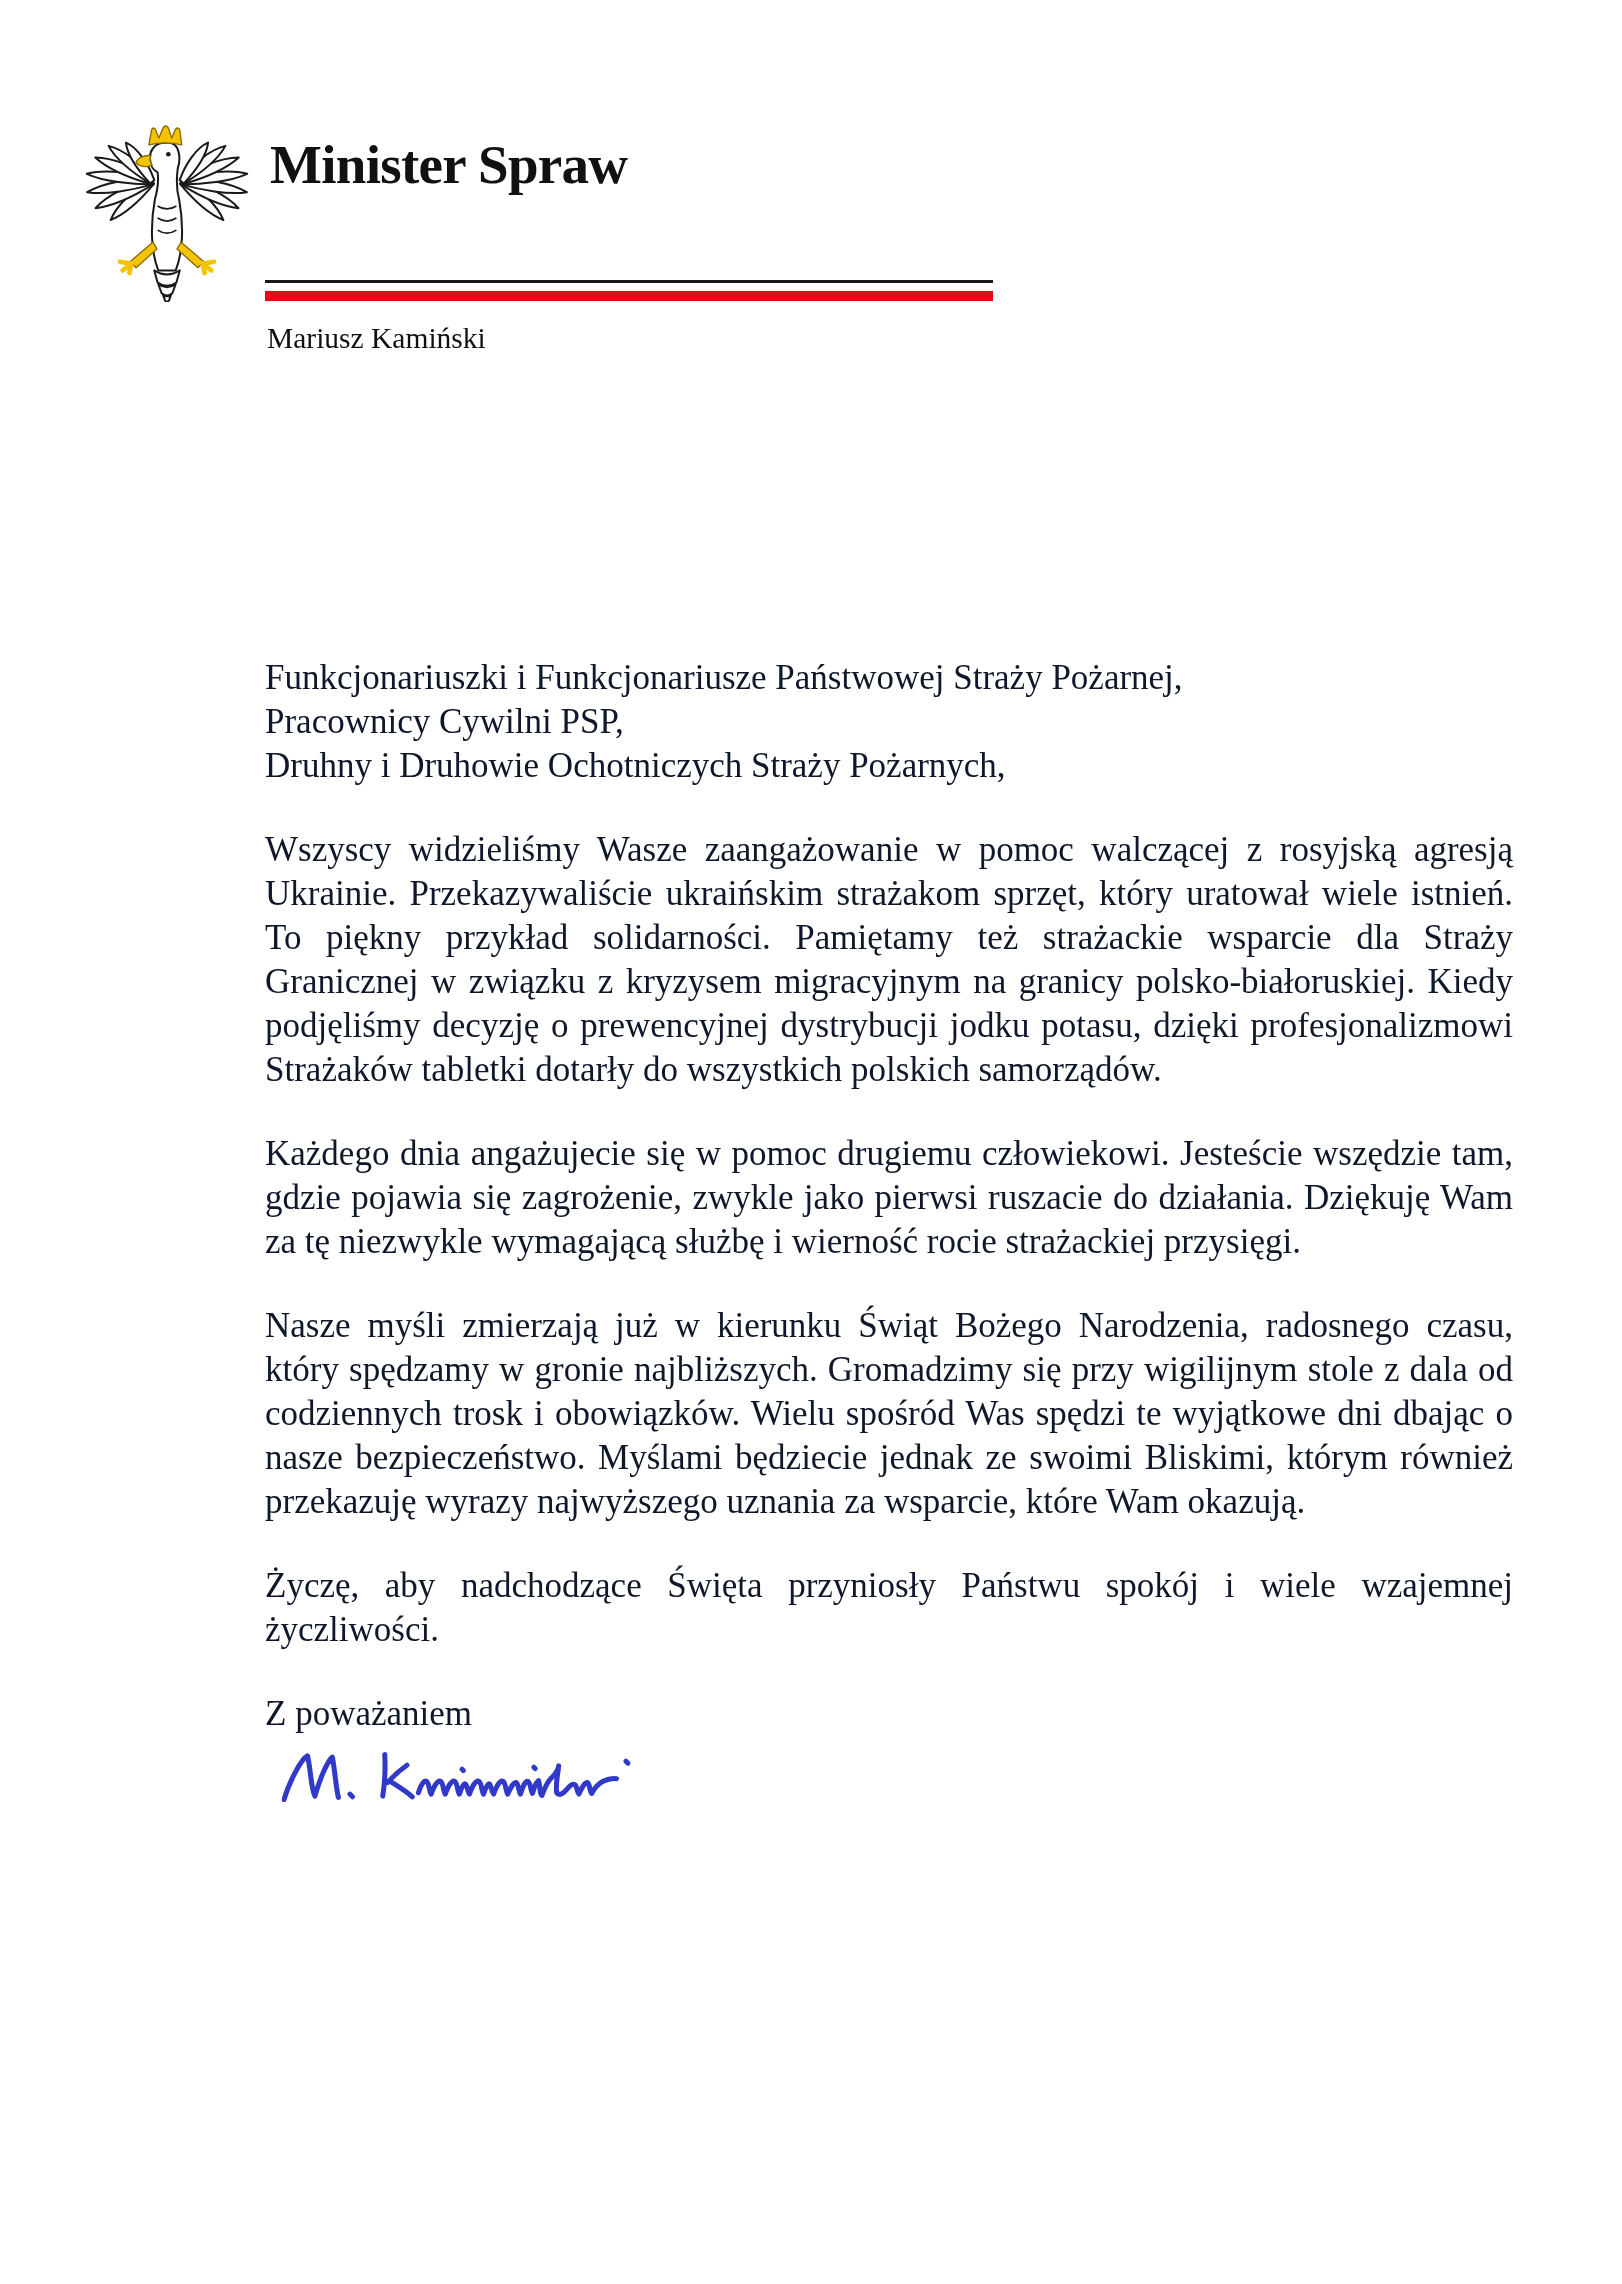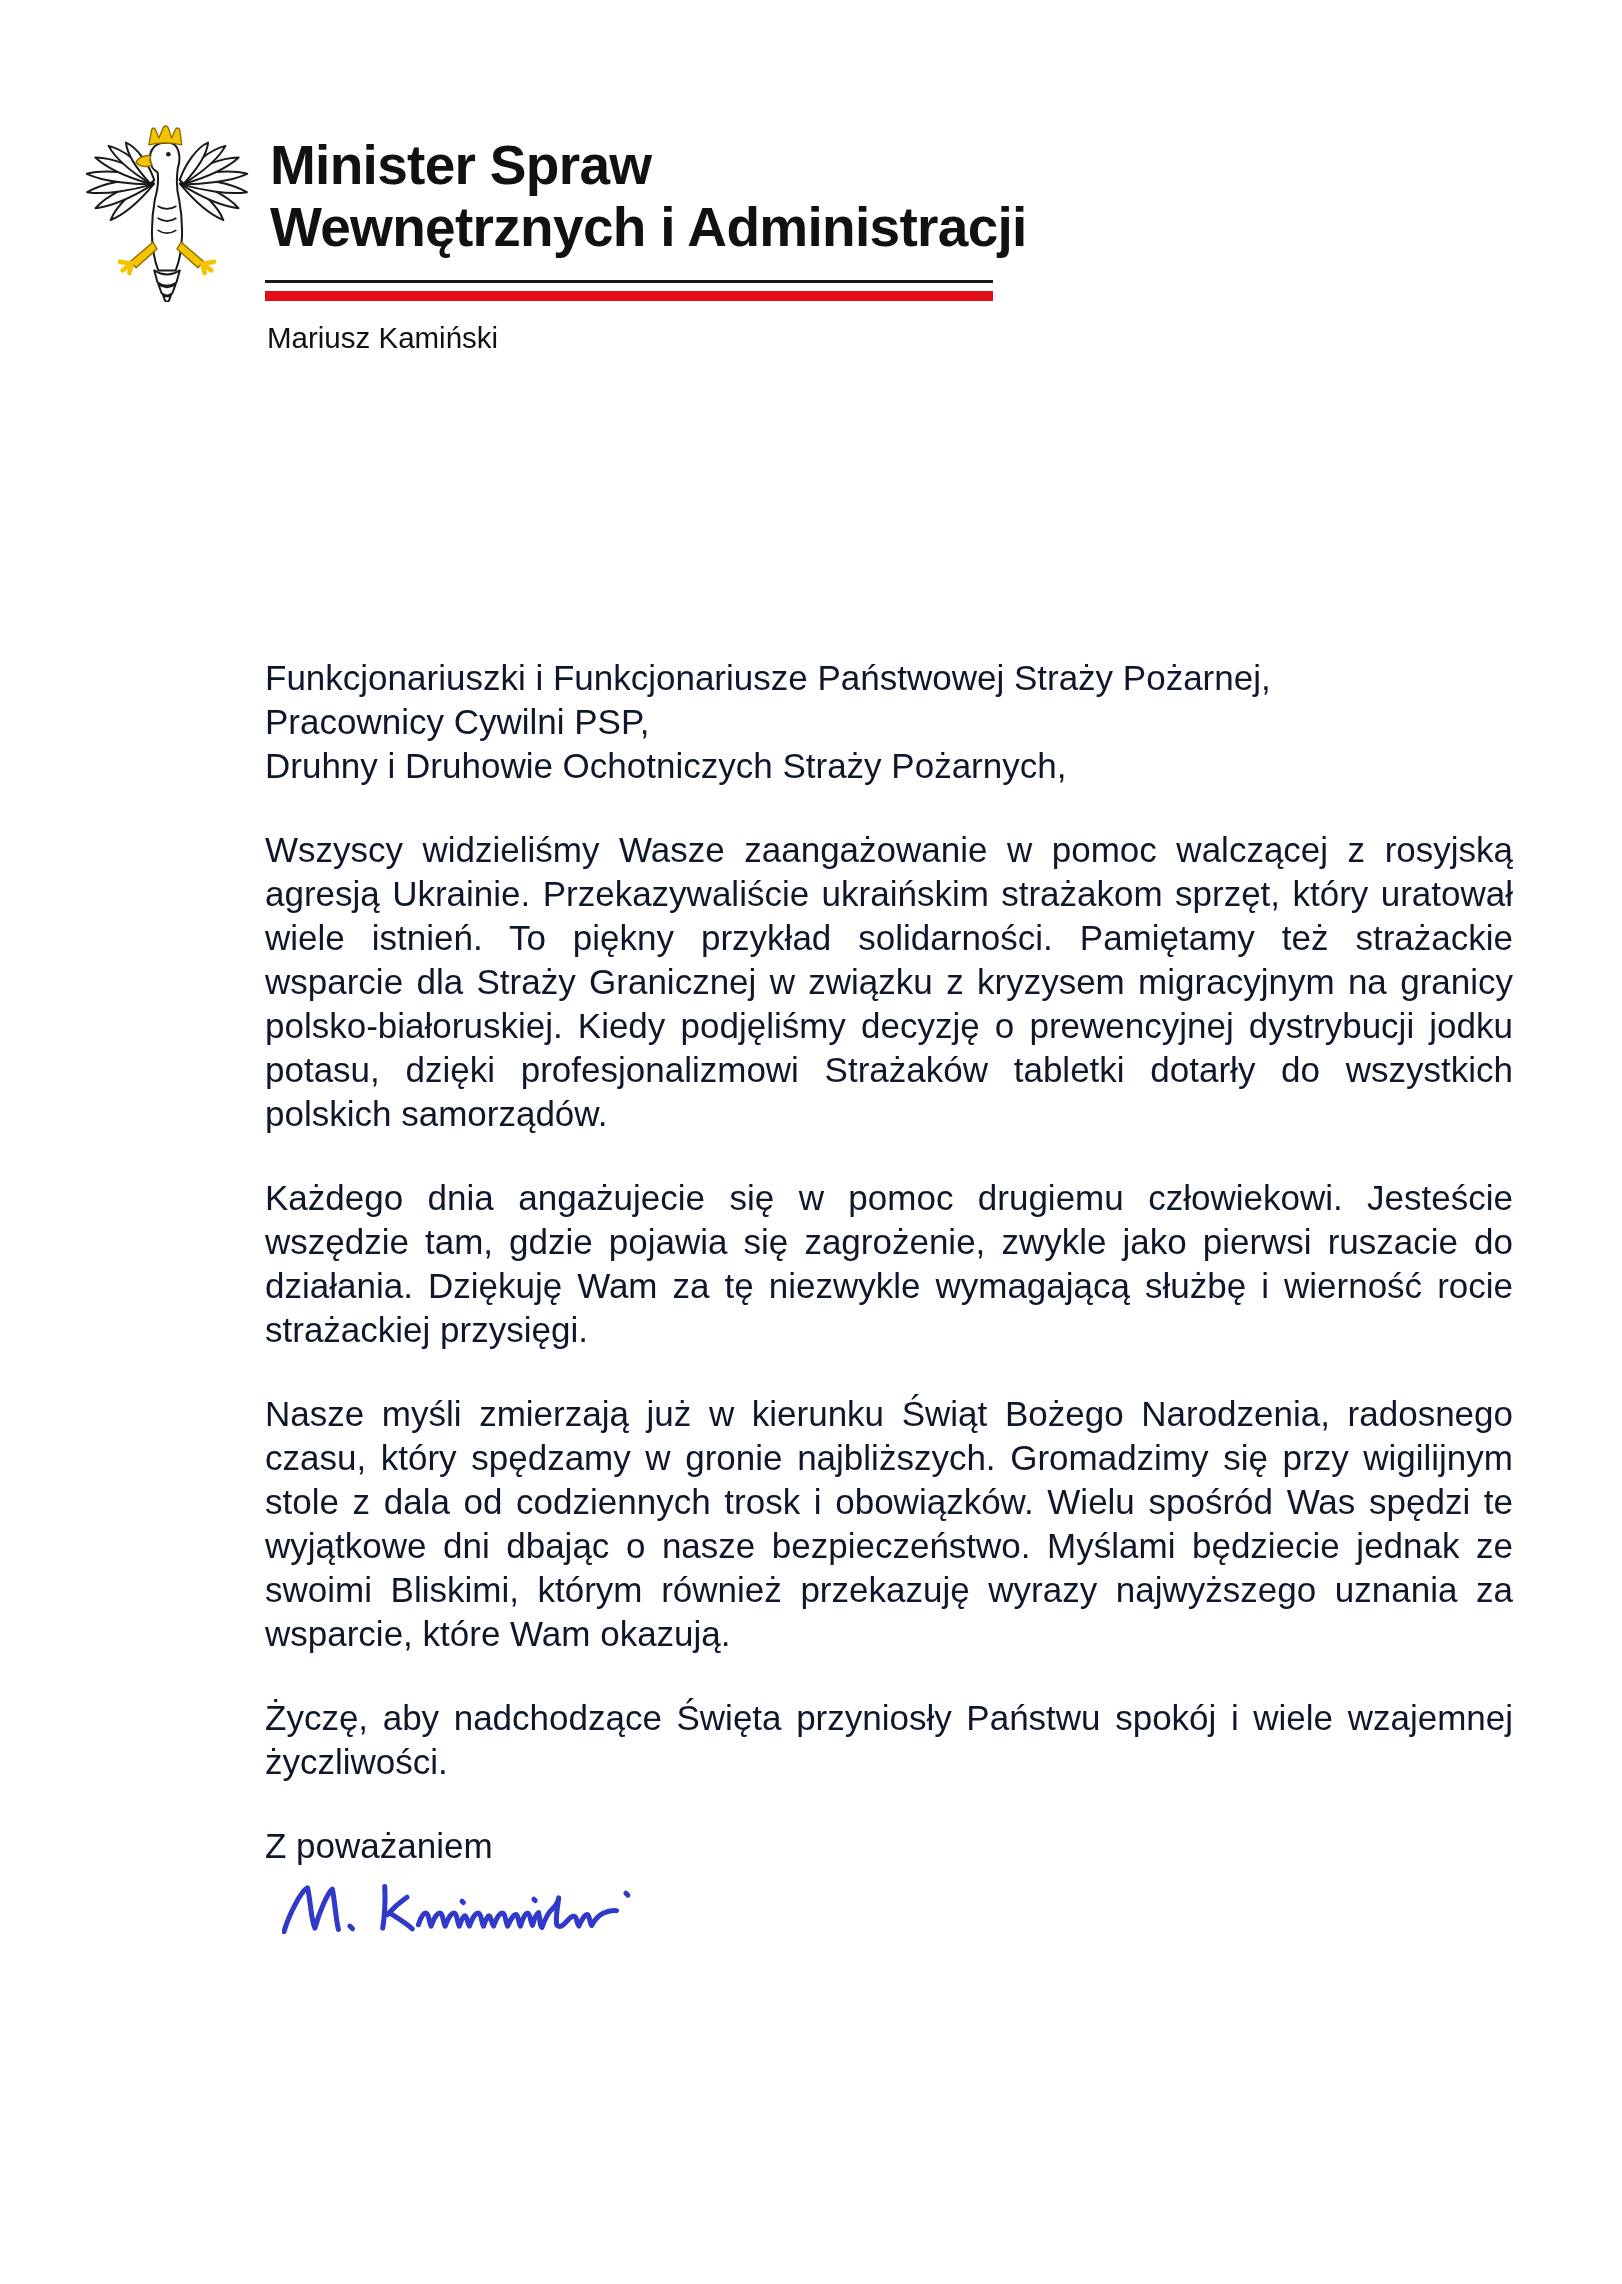--- a/index.html
+++ b/index.html
@@ -5,21 +5,21 @@
   html, body {
     margin: 0;
     padding: 0;
     background: #ffffff;
   }
   .page {
     position: relative;
     width: 1622px;
     height: 2284px;
     background: #ffffff;
-    font-family: Liberation Sans, sans-serif;
+    font-family: Liberation Serif, serif;
     color: #000000;
     overflow: hidden;
   }
   
   .emblem {
     position: absolute;
     left: 83px;
     top: 124px;
     width: 168px;
     height: 178px;
@@ -163,21 +163,20 @@
       </g>
       <g stroke="#f5c400" stroke-width="7" stroke-linecap="round" fill="none">
         <path d="M72,208 l-17,-3 M72,208 l-13,10 M72,208 l-3,14"></path>
         <path d="M178,208 l17,-3 M178,208 l13,10 M178,208 l3,14"></path>
       </g>
       <circle cx="127" cy="45" r="3.5" fill="#1a1a1a"></circle>
     </svg>
 
     <div class="ministry-title">
       <div>Minister Spraw</div>
-      <div>Wewnętrznych i Administracji</div>
     </div>
 
     <div class="rule-black"></div>
     <div class="rule-red"></div>
 
     <div class="signatory">Mariusz Kamiński</div>
   </header>
 
   <main class="body">
 

